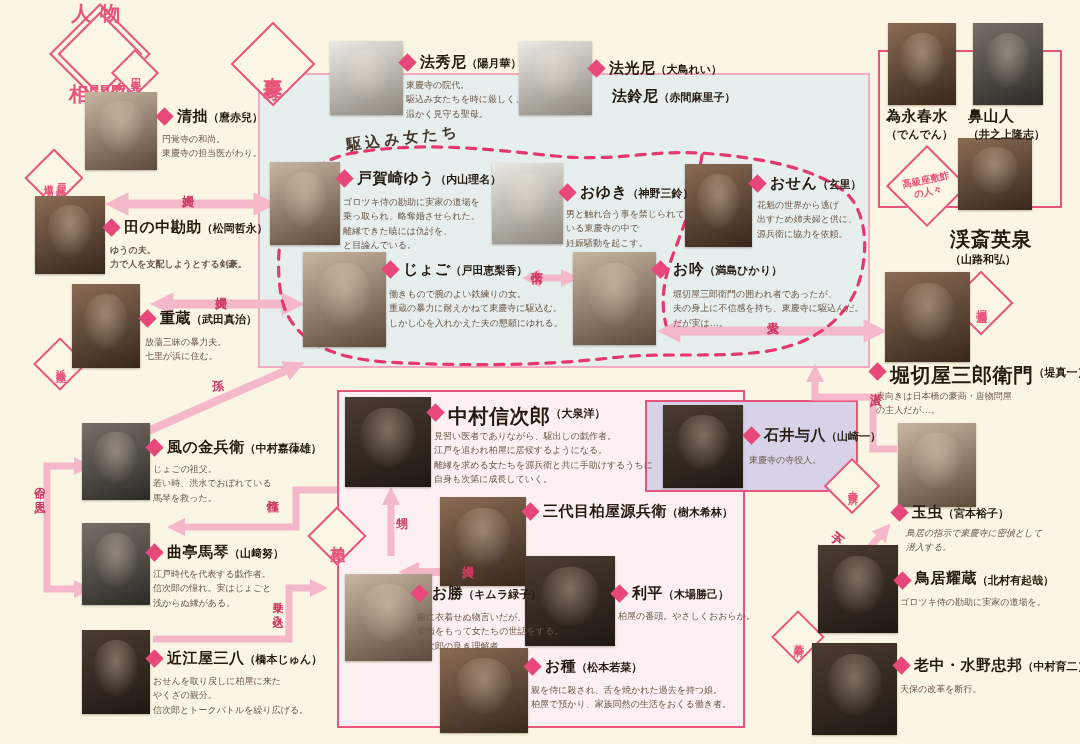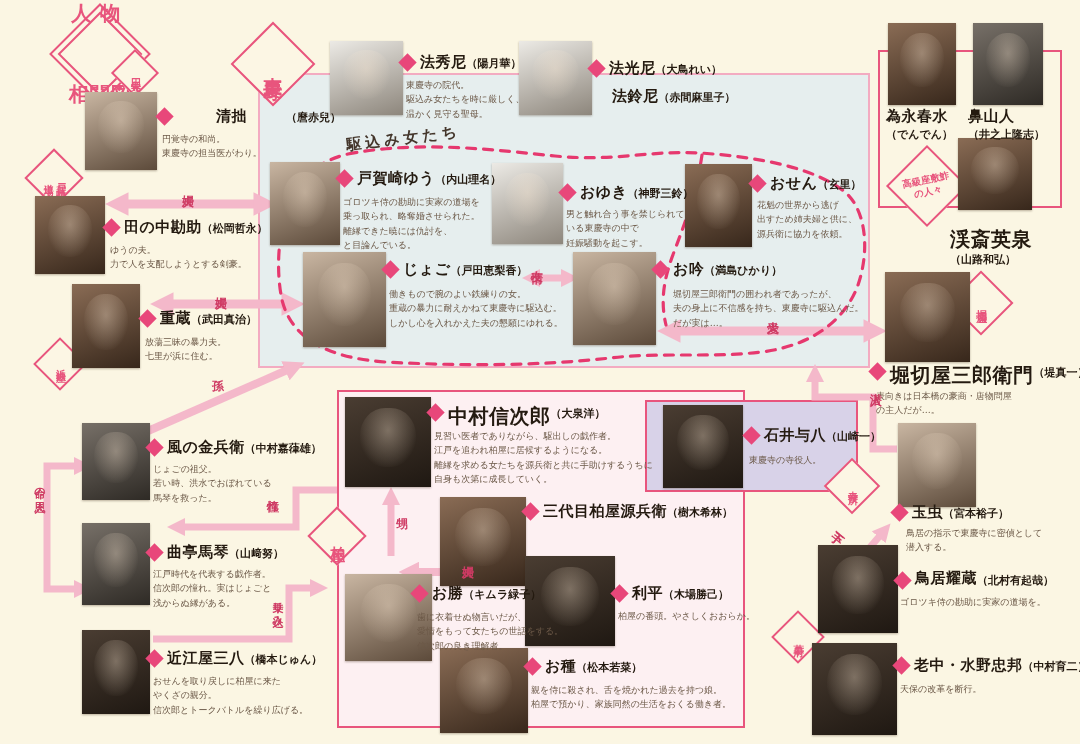--- a/index.html
+++ b/index.html
@@ -78,34 +78,34 @@
 
   <div class="kakekomi" style="left:346px;top:129px">駆込み女たち</div>
 
   <div class="diamond dbl" id="g-title" style="left:64px;top:18px;width:72px;height:72px">
     <div class="dtext" style="font-size:20px">
       <span class="l1">人物</span>
       <span class="l2">相関図</span>
     </div>
   </div>
 <div class="ph t3" style="left: 85px; top: 92px; width: 72px; height: 78px;"></div>
-    <div class="name" style="left: 158px; top: 107px; gap: 39px;">
+    <div class="name" style="left: 158px; top: 107px;">
       <span class="bullet"></span>
       <span class="nm">清拙</span>
       <span class="ac">（麿赤兒）</span>
     </div>
     <div class="desc" style="left: 162px; top: 132px;">円覚寺の和尚。
 東慶寺の担当医がわり。</div>
     <div class="ph t2" style="left: 35px; top: 196px; width: 70px; height: 78px;"></div>
     <div class="name" style="left: 105px; top: 218px;">
       <span class="bullet"></span>
       <span class="nm">田の中勘助</span>
       <span class="ac">（松岡哲永）</span>
     </div>
-    <div class="desc" style="left: 110px; top: 243px;">ゆうの夫。
+    <div class="desc" style="left: 110px; top: 243px; font-weight: bold;">ゆうの夫。
 力で人を支配しようとする剣豪。</div>
     <div class="ph t2" style="left: 72px; top: 284px; width: 68px; height: 84px;"></div>
     <div class="name" style="left: 141px; top: 309px;">
       <span class="bullet"></span>
       <span class="nm">重蔵</span>
       <span class="ac">（武田真治）</span>
     </div>
     <div class="desc" style="left: 145px; top: 335px;">放蕩三昧の暴力夫。
 七里が浜に住む。</div>
     <div class="ph t4" style="left: 82px; top: 423px; width: 68px; height: 77px;"></div>
@@ -254,21 +254,21 @@
       <span class="ac">（堤真一）</span>
     </div>
     <div class="desc" style="left: 876px; top: 389px;">表向きは日本橋の豪商・唐物問屋
 の主人だが…。</div>
     <div class="ph t3" style="left: 898px; top: 423px; width: 78px; height: 84px;"></div>
     <div class="name" style="left: 893px; top: 503px;">
       <span class="bullet"></span>
       <span class="nm">玉虫</span>
       <span class="ac">（宮本裕子）</span>
     </div>
-    <div class="desc" style="left: 906px; top: 526px;">鳥居の指示で東慶寺に密偵として
+    <div class="desc" style="left: 906px; top: 526px; font-style: italic;">鳥居の指示で東慶寺に密偵として
 潜入する。</div>
     <div class="ph t1" style="left: 818px; top: 545px; width: 80px; height: 88px;"></div>
     <div class="name" style="left: 896px; top: 569px; align-items: center;">
       <span class="bullet"></span>
       <span class="nm">鳥居耀蔵</span>
       <span class="ac">（北村有起哉）</span>
     </div>
     <div class="desc" style="left: 900px; top: 595px;">ゴロツキ侍の勘助に実家の道場を。</div>
     <div class="ph t1" style="left: 812px; top: 643px; width: 85px; height: 92px;"></div>
     <div class="name" style="left: 895px; top: 656px;">

